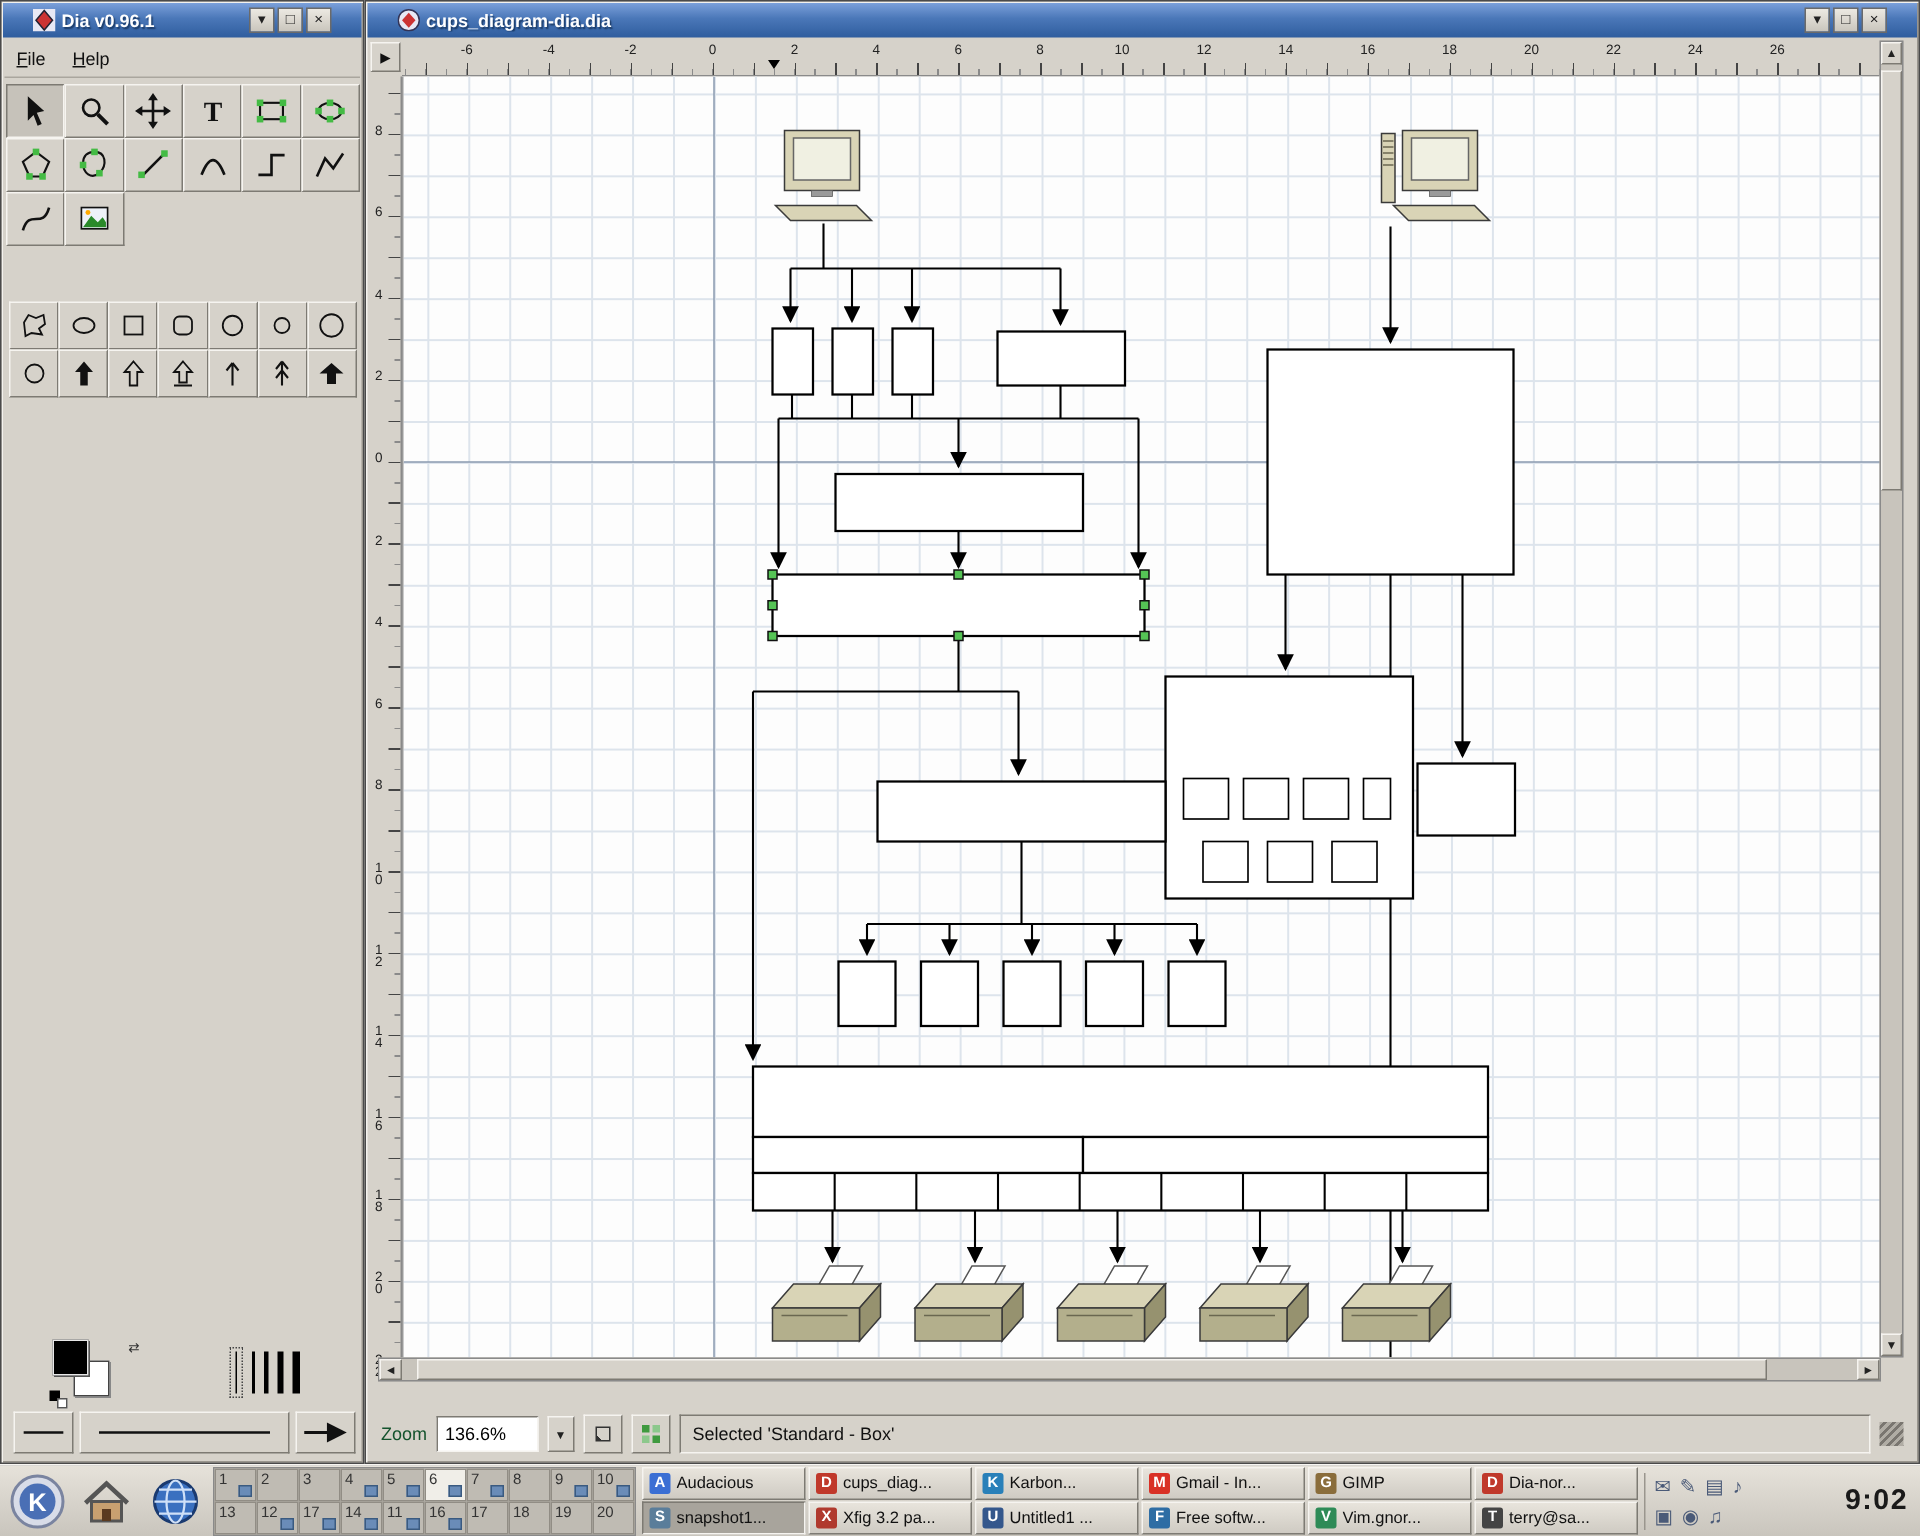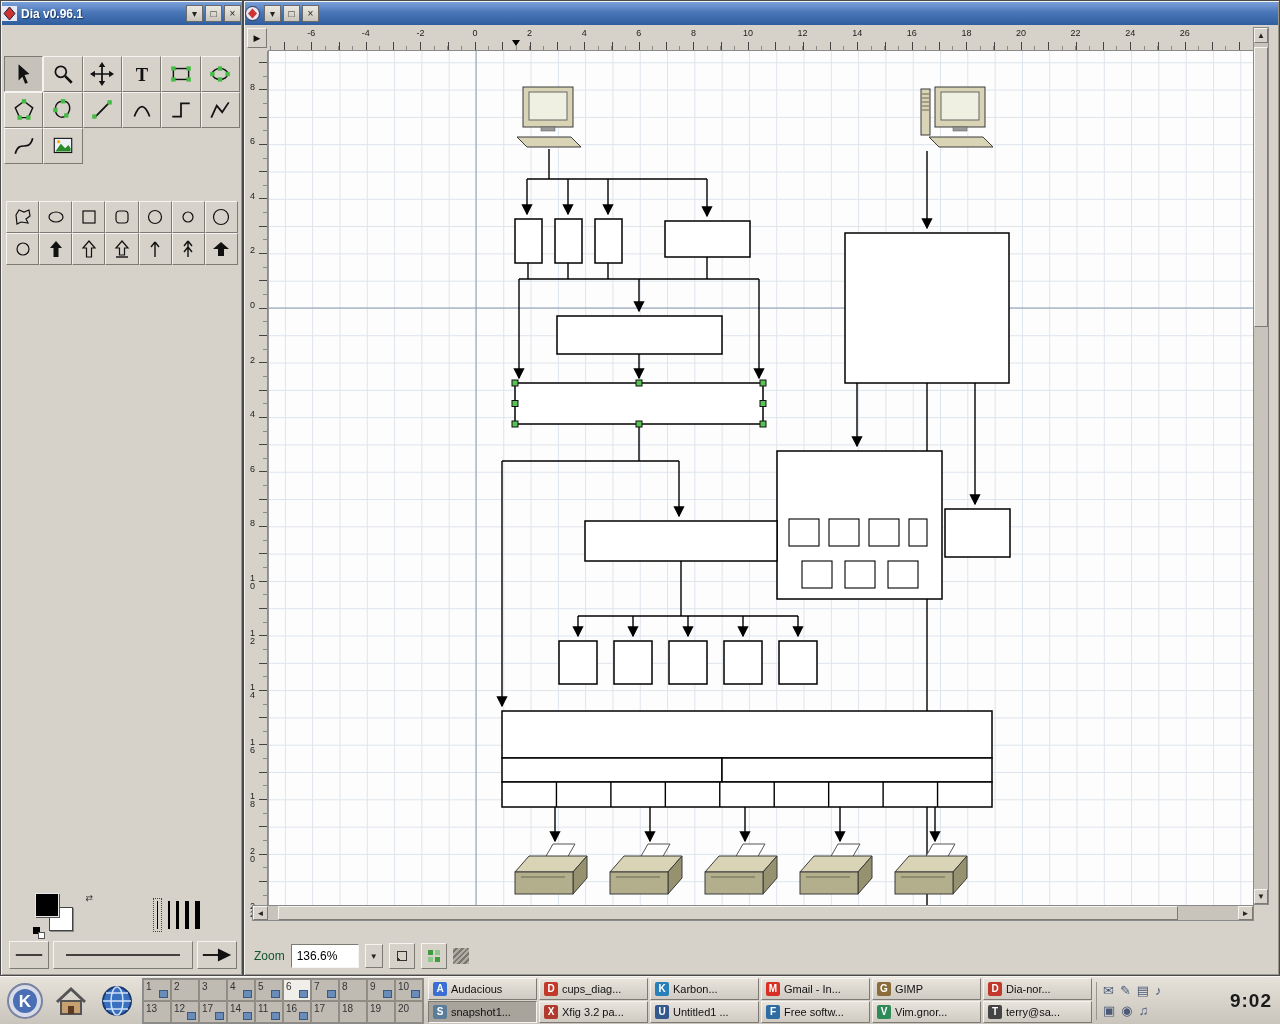--- a/index.html
+++ b/index.html
@@ -1,19 +1,19 @@
 <!DOCTYPE html>
 <html><head>
 <meta charset="utf-8">
 <style>
 *{margin:0;padding:0;box-sizing:border-box;}
 html,body{width:1280px;height:1024px;overflow:hidden;}
 body{font-family:"Liberation Sans",sans-serif;font-size:12px;background:#8a8a8a;position:relative;}
 .win{position:absolute;background:#d6d2ca;border:1px solid #4a4a4a;box-shadow:inset 1px 1px 0 #f4f2ee, inset -1px -1px 0 #9a968e;}
-.titlebar{position:absolute;left:1px;top:1px;right:1px;height:23px;background:linear-gradient(180deg,#7ba0da 0%,#4a77b8 45%,#2f5d9e 100%);display:flex;align-items:center;padding:0 0;gap:4px;}
+.titlebar{position:absolute;left:1px;top:1px;right:1px;height:23px;background:linear-gradient(180deg,#7ba0da 0%,#4a77b8 45%,#2f5d9e 100%);display:flex;align-items:center;padding:0 20px;gap:4px;}
 .titlebar .title{color:#fff;font-weight:bold;font-size:12px;flex:1;white-space:nowrap;overflow:hidden;text-shadow:1px 1px 1px #1a3a66;}
 .tb-btns{display:flex;gap:2px;}
 .tb-btn{width:17px;height:17px;background:linear-gradient(180deg,#ece9e2,#c9c5bc);border:1px solid #6a6a6a;font-size:10px;line-height:15px;text-align:center;color:#222;cursor:default;}
 .win-icon{width:15px;height:15px;display:inline-block;}
 
 #toolbox{left:0;top:0;width:243px;height:976px;}
 .menubar{position:absolute;left:2px;top:25px;right:2px;height:26px;border-bottom:1px solid #aaa69e;display:flex;align-items:center;gap:18px;padding:0 8px;background:#d6d2ca;}
 .menu-item{font-size:12px;color:#111;}
 .menu-item::first-letter{text-decoration:underline;}
 .toolgrid{position:absolute;left:3px;top:55px;width:236px;display:grid;grid-template-columns:repeat(6,1fr);}
@@ -118,20 +118,24 @@
           <path d="M7.5 1 L13 7.5 L7.5 14 L2 7.5 Z" fill="#cc3333" stroke="#223" stroke-width="1"></path>
         </svg>
     </span>
     <span class="title">Dia v0.96.1</span>
     <span class="tb-btns">
       <span class="tb-btn">▾</span>
       <span class="tb-btn">□</span>
       <span class="tb-btn">×</span>
     </span>
   </div>
+  <div class="menubar">
+    <span class="menu-item">File</span>
+    <span class="menu-item">Help</span>
+  </div>
 
   <div class="toolgrid">
     <div class="tool pressed">
         <svg viewBox="0 0 22 22">
           <path d="M6 2 L16 11 L11.5 12 L14.5 19 L12 20 L9.5 13.5 L6 17 Z" fill="#111"></path>
         </svg>
       </div>
     <div class="tool">
         <svg viewBox="0 0 22 22">
           <circle cx="9" cy="9" r="5" fill="none" stroke="#111" stroke-width="1.6"></circle>
@@ -335,20 +339,21 @@
 </section>
 
 <section class="win" id="canvaswin">
   <div class="titlebar">
     <span class="win-icon">
       <svg viewBox="0 0 15 15">
           <circle cx="7.5" cy="7.5" r="7" fill="#e8e8f4" stroke="#335"></circle>
           <path d="M7.5 2.5 L12 7.5 L7.5 12.5 L3 7.5 Z" fill="#cc3333"></path>
         </svg>
     </span>
+    <span class="title">cups_diagram-dia.dia</span>
     <span class="tb-btns">
       <span class="tb-btn">▾</span>
       <span class="tb-btn">□</span>
       <span class="tb-btn">×</span>
     </span>
   </div>
 
   <div class="corner-btn">▶</div>
 
   <div class="h-ruler">
@@ -562,20 +567,21 @@
         <span class="dotsq"></span>
       </div>
     <div class="sbtn">
       <svg viewBox="0 0 14 14" width="14" height="14">
           <rect x="1" y="1" width="5" height="5" fill="#3f9a3f"></rect>
           <rect x="8" y="1" width="5" height="5" fill="#8cc88c"></rect>
           <rect x="1" y="8" width="5" height="5" fill="#8cc88c"></rect>
           <rect x="8" y="8" width="5" height="5" fill="#3f9a3f"></rect>
         </svg>
     </div>
+    <div class="statusmsg">Selected 'Standard - Box'</div>
     <div class="grip"></div>
   </div>
 </section>
 
 <footer id="taskbar">
   <div class="biglaunch">
     <svg viewBox="0 0 38 38">
         <circle cx="19" cy="19" r="17" fill="#d8dce8" stroke="#7a84a0" stroke-width="2"></circle>
         <circle cx="19" cy="19" r="12" fill="#4a6fb5"></circle>
         <text x="19" y="25" font-size="17" font-weight="bold" text-anchor="middle" fill="#fff" font-family="Liberation Sans,sans-serif">K</text>

